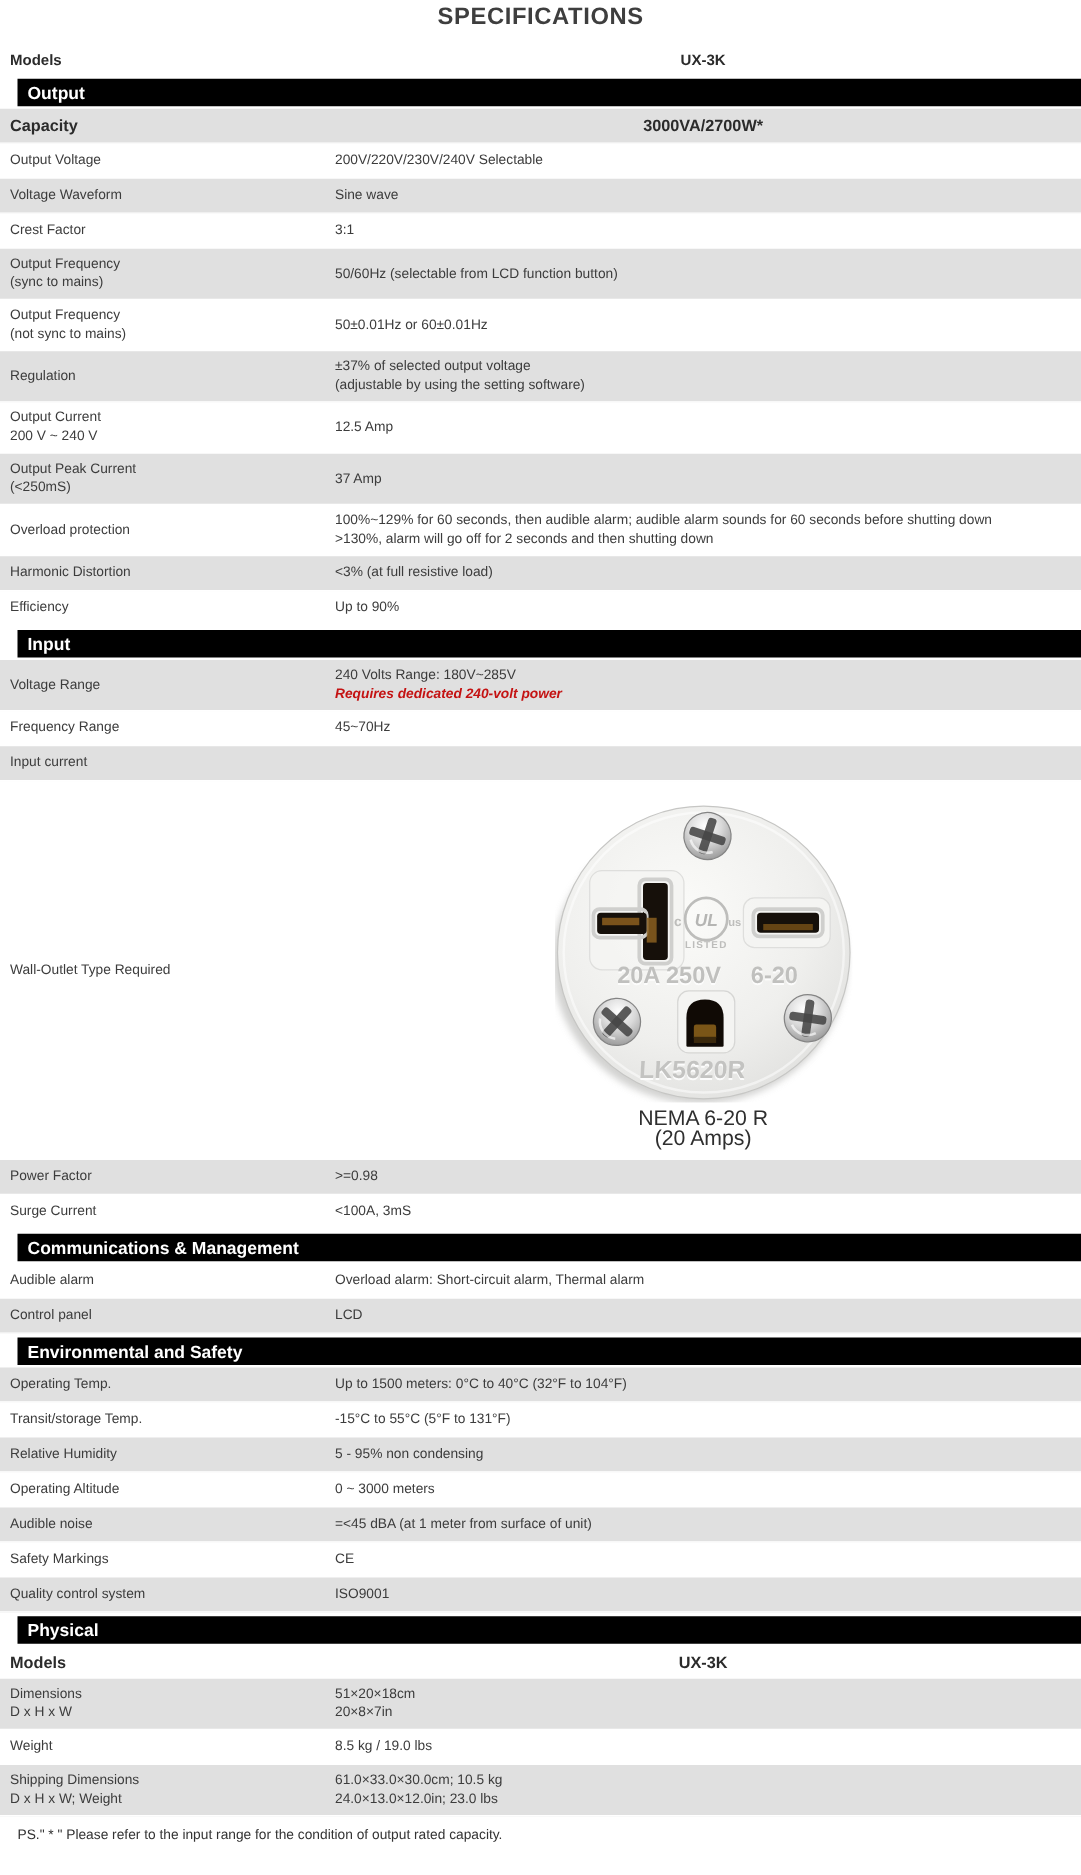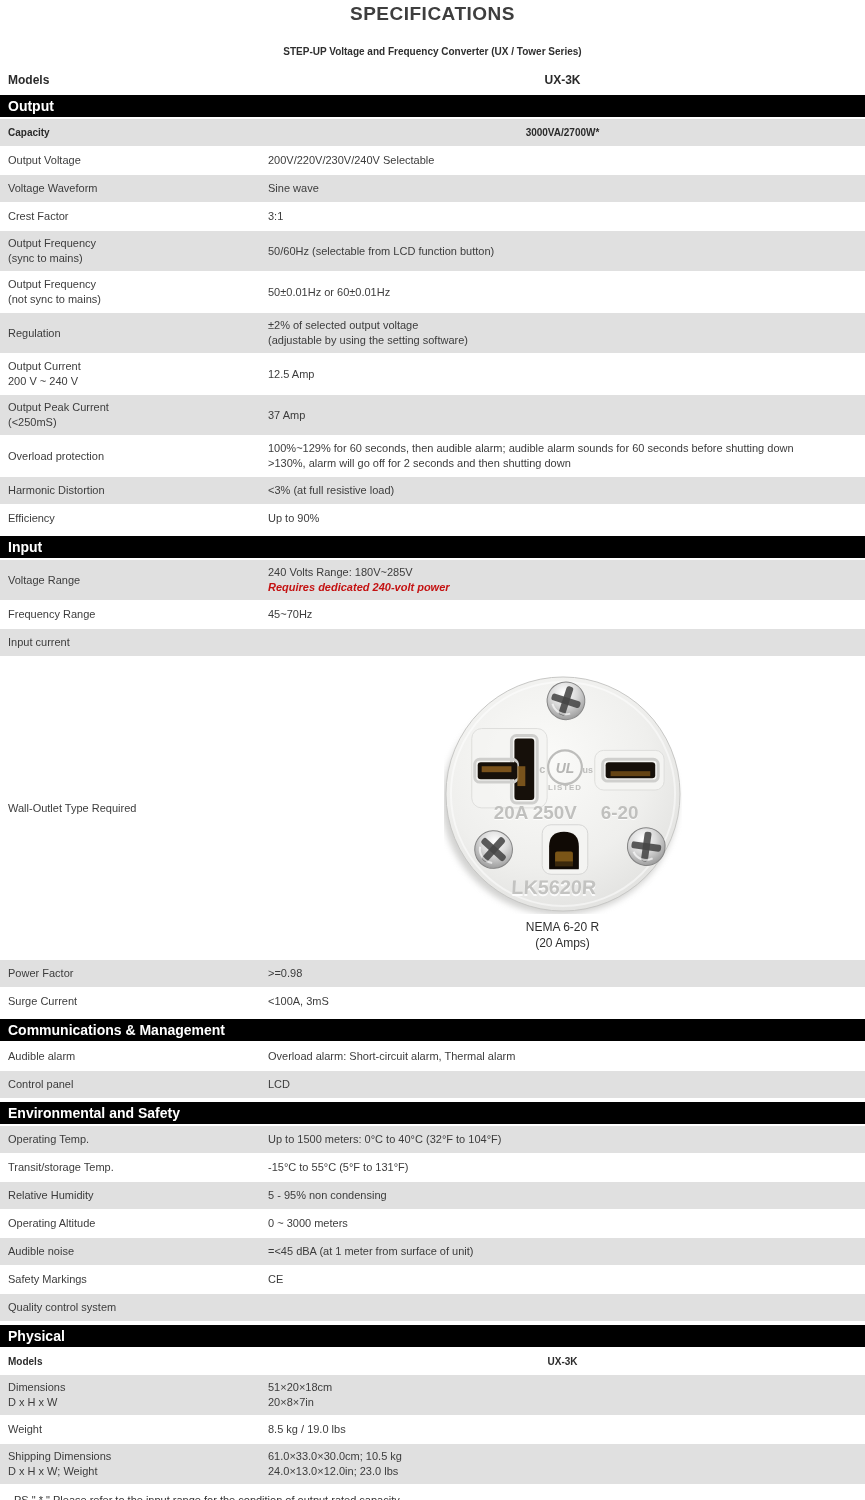--- a/index.html
+++ b/index.html
@@ -43,64 +43,63 @@
 
   .section-bar {
     height: 22px;
     background: #000000;
     color: #ffffff;
     font-size: 14px;
     font-weight: bold;
     display: flex;
     align-items: center;
     padding-left: 8px;
-    margin: 3px 0 2px 0;
+    margin: 3px 0 2px 14px;
   }
 
   .row {
     display: flex;
     align-items: center;
     min-height: 28px;
     font-size: 11px;
     line-height: 15px;
     border-bottom: 1px solid #ffffff;
     background: #ffffff;
   }
   .row.alt { background: #e0e0e0; }
   .row.two { min-height: 41px; }
   .row .lbl { flex: 0 0 260px; padding-left: 8px; }
   .row .val { flex: 1; padding-left: 8px; padding-right: 10px; }
   .row .lbl span, .row .val span { display: block; }
 
-  .row.emph { font-weight: bold; font-size: 10px; color: #2b2b2b; }
+  .row.emph { font-weight: bold; font-size: 13px; color: #2b2b2b; }
   .row.emph .val { text-align: center; padding-left: 0; padding-right: 0; }
 
   .red { color: #c41212; font-weight: bold; font-style: italic; }
 
   .outlet-row { min-height: 303px; }
   .outlet-val { display: flex; justify-content: center; padding: 0 !important; }
   .outlet-figure { display: flex; flex-direction: column; align-items: center; padding: 17px 0 8px 0; }
-  .caption { margin-top: 5px; text-align: center; font-size: 12px; color: #2f2f2f; line-height: 16px; }
+  .caption { margin-top: 5px; text-align: center; font-size: 17px; color: #2f2f2f; line-height: 16px; }
   .caption div { white-space: nowrap; }
 
   .footer-note {
     font-size: 11px;
     color: #333333;
     padding-left: 14px;
     margin-top: 9px;
     padding-bottom: 6px;
   }
 </style>
 </head>
 <body>
 
 <div class="page">
 
   <div class="title">SPECIFICATIONS</div>
-  <div class="subtitle">STEP-UP Voltage and Frequency Converter (UX / Tower Series)</div>
 
   <div class="models-row">
     <div class="lbl">Models</div>
     <div class="val">UX-3K</div>
   </div>
 
   <div class="section-bar">Output</div>
 
   <div class="row alt emph">
     <div class="lbl">
@@ -150,21 +149,21 @@
       </div>
     <div class="val">
         <span>50±0.01Hz or 60±0.01Hz</span>
       </div>
   </div>
   <div class="row alt two">
     <div class="lbl">
         <span>Regulation</span>
       </div>
     <div class="val">
-        <span>±2% of selected output voltage</span>
+        <span>±37% of selected output voltage</span>
         <span>(adjustable by using the setting software)</span>
       </div>
   </div>
   <div class="row two">
     <div class="lbl">
         <span>Output Current</span>
         <span>200 V ~ 240 V</span>
       </div>
     <div class="val">
         <span>12.5 Amp</span>
@@ -405,20 +404,23 @@
         <span>Safety Markings</span>
       </div>
     <div class="val">
         <span>CE</span>
       </div>
   </div>
   <div class="row alt">
     <div class="lbl">
         <span>Quality control system</span>
       </div>
+    <div class="val">
+        <span>ISO9001</span>
+      </div>
   </div>
 
   <div class="section-bar">Physical</div>
 
   <div class="row emph" style="min-height:26px;">
     <div class="lbl">
         <span>Models</span>
       </div>
     <div class="val">
         <span>UX-3K</span>

